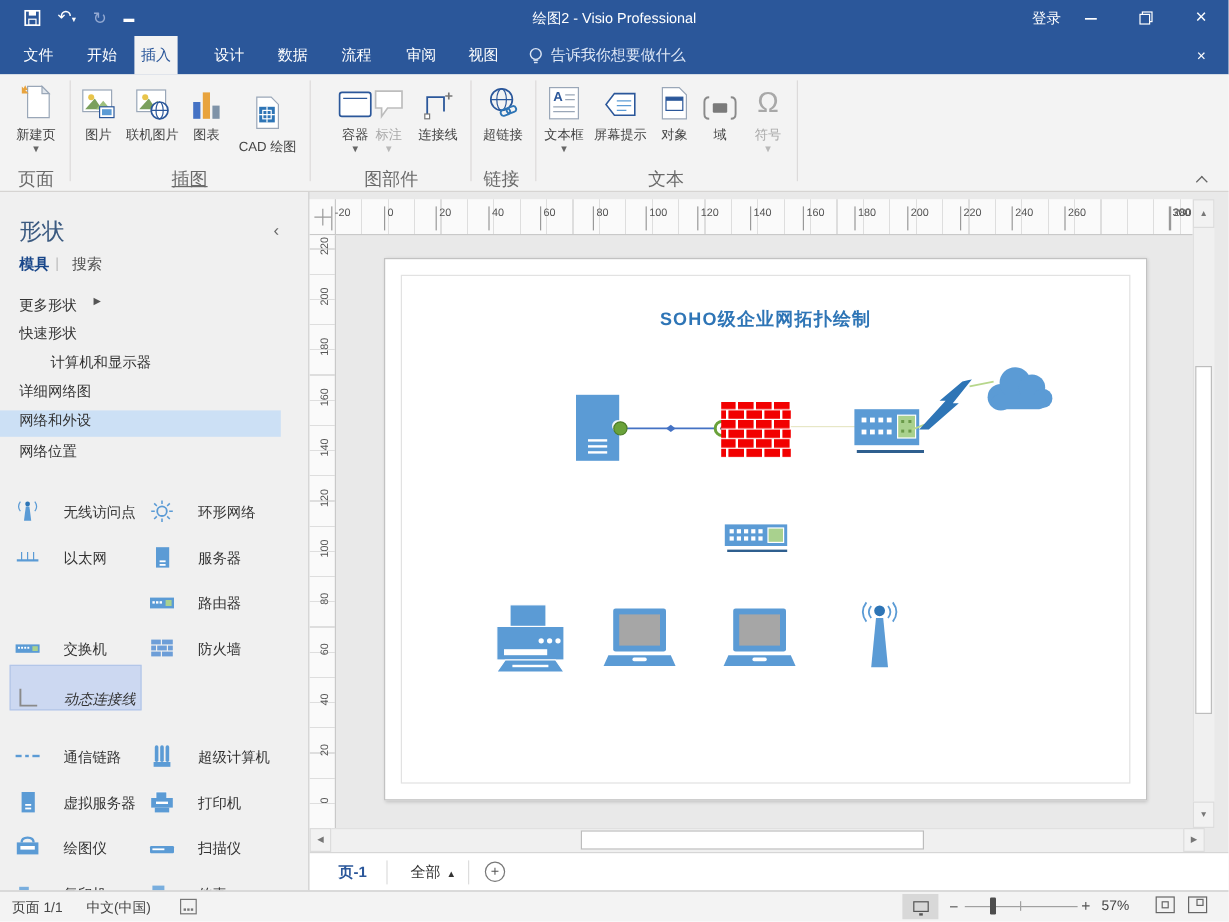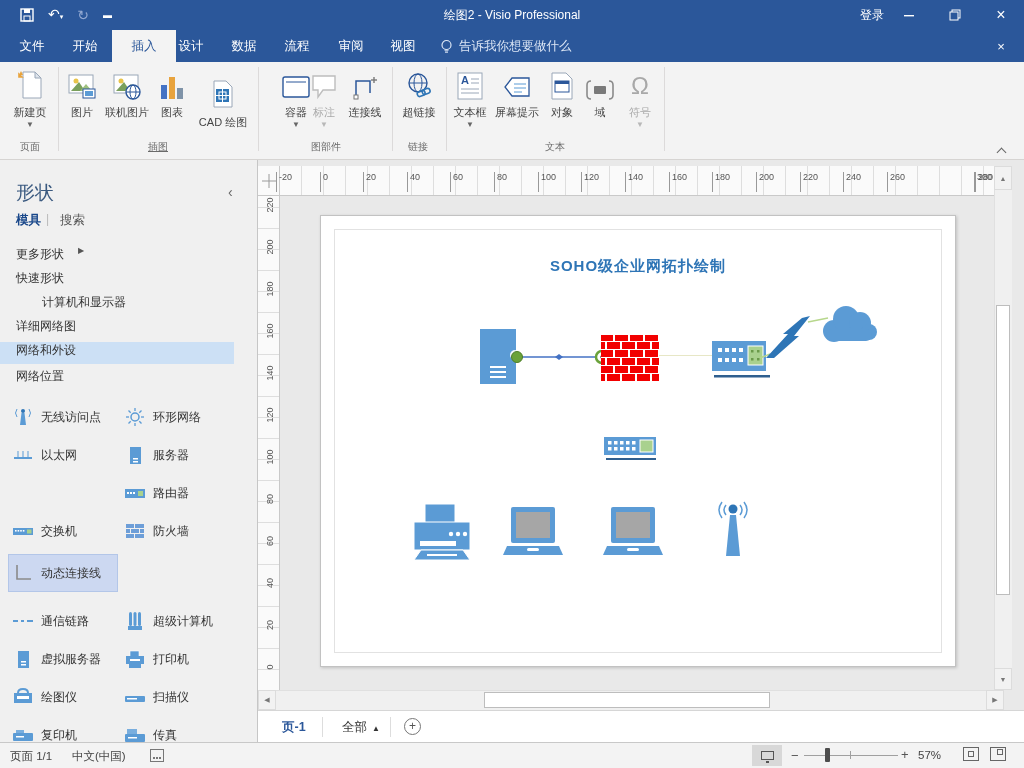--- a/index.html
+++ b/index.html
@@ -26,36 +26,36 @@
   #tabrow-close { position:absolute; right:8px; top:0; width:30px; height:32px; display:flex; align-items:center; justify-content:center; color:#fff; font-size:13px; }
 
   
   #ribbon { left:0; top:62px; width:1024px; height:98px; background:#f3f3f3; border-bottom:1px solid #d6d4d2; }
   .rbtn { position:absolute; top:3px; height:74px; display:flex; flex-direction:column; align-items:center; }
   .rbtn .ric { height:36px; display:flex; align-items:flex-end; justify-content:center; }
   .rbtn .rlb { font-size:11px; color:#444; margin-top:4px; white-space:nowrap; }
   .rbtn .rar { font-size:8px; color:#666; margin-top:1px; line-height:8px; }
   .rbtn.disabled .rlb { color:#a8a8a8; }
   .rbtn.disabled .rar { color:#b8b8b8; }
-  .rgroup-label { position:absolute; top:78px; font-size:10px; color:#6a6a6a; text-align:center; }
+  .rgroup-label { position:absolute; top:78px; font-size:15px; color:#6a6a6a; text-align:center; }
   .rdivider { position:absolute; top:5px; width:1px; height:84px; background:#dcdada; }
   #ribbon-collapse { position:absolute; right:12px; top:80px; width:14px; height:12px; }
   .chev-up { display:inline-block; width:7px; height:7px; border-left:1.5px solid #666; border-top:1.5px solid #666; transform:rotate(45deg); }
 
   
   #shapes-panel { left:0; top:160px; width:258px; height:582px; background:#f0f0f0; border-right:1px solid #c6c6c6; overflow:hidden; }
   #shapes-title { position:absolute; left:16px; top:20px; font-size:19px; color:#3b5a80; }
   #panel-collapse { position:absolute; left:228px; top:24px; color:#666; font-size:14px; }
   #tab-stencils { position:absolute; left:16px; top:52px; font-size:12.5px; font-weight:bold; color:#19478a; }
   .ptab-sep { position:absolute; left:46px; top:52px; color:#bbb; font-size:12px; }
   #tab-search { position:absolute; left:60px; top:52px; font-size:12.5px; color:#555; }
   .stencil-row { position:absolute; left:0; width:234px; height:22px; display:flex; align-items:flex-start; padding-left:16px; font-size:12px; color:#333; }
   .stencil-row.sel { background:#cce0f5; }
   .more-arrow { font-size:8px; color:#555; margin-left:14px; }
-  .shape-cell { position:absolute; width:112px; height:38px; display:flex; align-items:center; gap:7px; }
+  .shape-cell { position:absolute; width:112px; height:38px; display:flex; align-items:flex-end; gap:19px; }
   .shape-cell .slb { font-size:12px; color:#333; white-space:nowrap; }
   .sel-shape-box { position:absolute; left:8px; top:554px; width:110px; height:37px; background:#ccd8f1; border:1px solid #b3c6e8; }
   .sic { width:22px; height:20px; flex:0 0 22px; display:flex; align-items:center; justify-content:center; }
 
   
   #canvas-zone { left:258px; top:160px; width:766px; height:550px; background:#e9e9e9; }
   #ruler-corner { left:258px; top:166px; width:22px; height:30px; background:#fafafa; border-right:1px solid #c9c9c9; border-bottom:1px solid #c9c9c9; }
   #hruler { left:280px; top:166px; width:714px; height:30px; background:#fafafa; border-bottom:1px solid #c9c9c9;
     background-image:repeating-linear-gradient(90deg, transparent 0 21px, #dedede 21px 22px); }
   #vruler { left:258px; top:196px; width:22px; height:494px; background:#fafafa; border-right:1px solid #c9c9c9;
@@ -137,21 +137,21 @@
             <rect x="1" y="3" width="8" height="8" fill="#2b579a" stroke="#fff"></rect>
           </svg>
       </div>
       <div class="win-btn" style="font-size:16px;">×</div>
     </div>
   </div>
 
   <div class="abs" id="tabrow">
     <div class="rtab" style="left:12px;width:40px;">文件</div>
     <div class="rtab" style="left:62px;width:46px;">开始</div>
-    <div class="rtab active" style="left:112px;width:64px;">插入</div>
+    <div class="rtab active" style="left:112px;width:36px;">插入</div>
     <div class="rtab" style="left:168px;width:46px;">设计</div>
     <div class="rtab" style="left:220px;width:48px;">数据</div>
     <div class="rtab" style="left:274px;width:46px;">流程</div>
     <div class="rtab" style="left:328px;width:46px;">审阅</div>
     <div class="rtab" style="left:380px;width:46px;">视图</div>
     <div id="tellme">
       <span>
         <svg width="13" height="15">
             <circle cx="6.5" cy="6" r="4.5" fill="none" stroke="#dce6f5" stroke-width="1.2"></circle>
             <rect x="4.5" y="10.5" width="4" height="1.2" fill="#dce6f5"></rect>
@@ -457,21 +457,21 @@
               <rect x="6" y="8" width="8" height="4"></rect>
               <rect x="15" y="8" width="4" height="4"></rect>
               <rect x="1" y="13" width="8" height="4"></rect>
               <rect x="10" y="13" width="9" height="4"></rect>
             </g>
           </svg>
         </span>
       <span class="slb">防火墙</span>
     </div>
 
-    <div class="shape-cell" style="left:12px;top:394px;">
+    <div class="shape-cell" style="left:12px;top:394px;font-style:italic;">
       <span class="sic">
           <svg width="20" height="20">
             <polyline points="4,2 4,16 18,16" fill="none" stroke="#8a8a8a" stroke-width="1.6"></polyline>
           </svg>
         </span>
       <span class="slb">动态连接线</span>
     </div>
 
     <div class="shape-cell" style="left:12px;top:442px;">
       <span class="sic">

